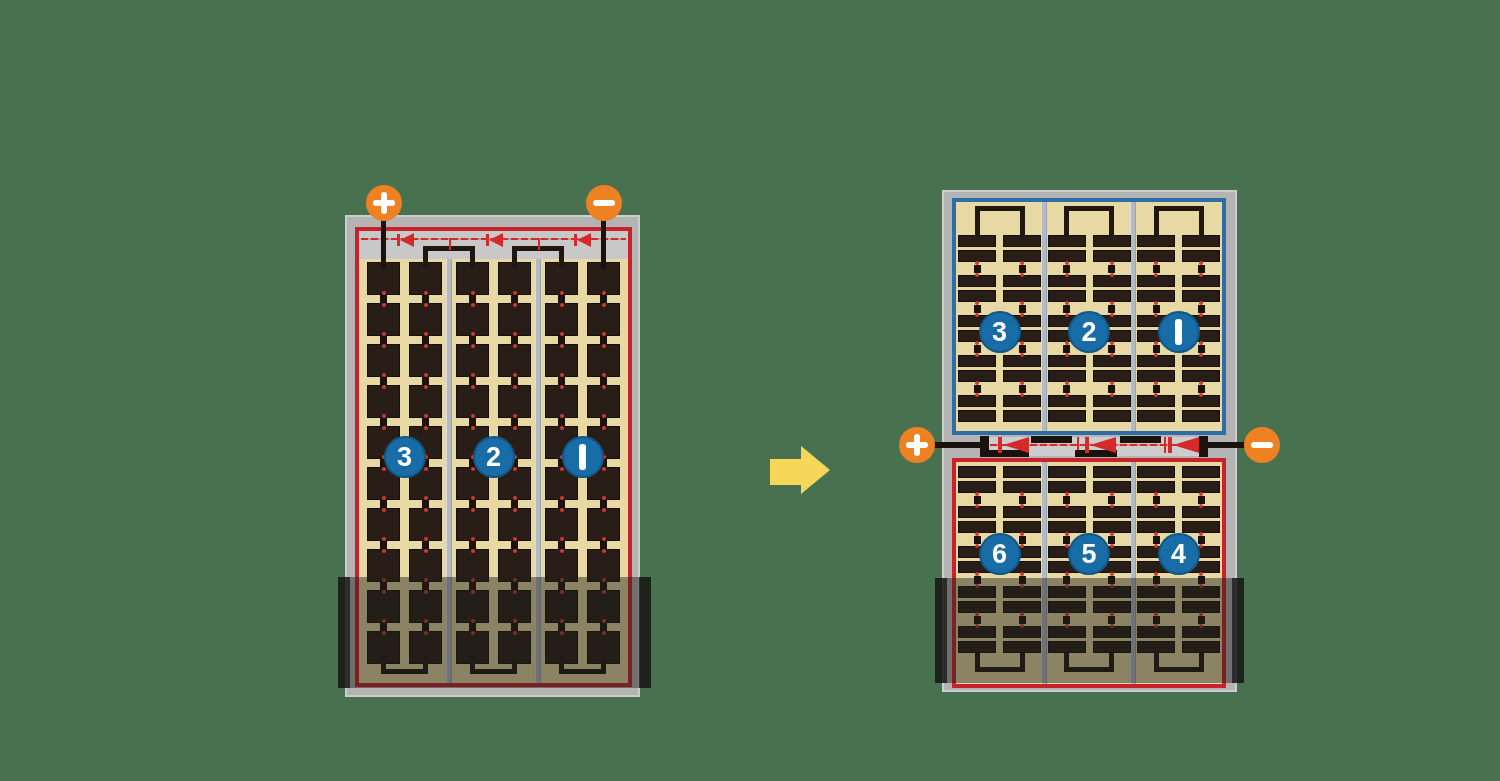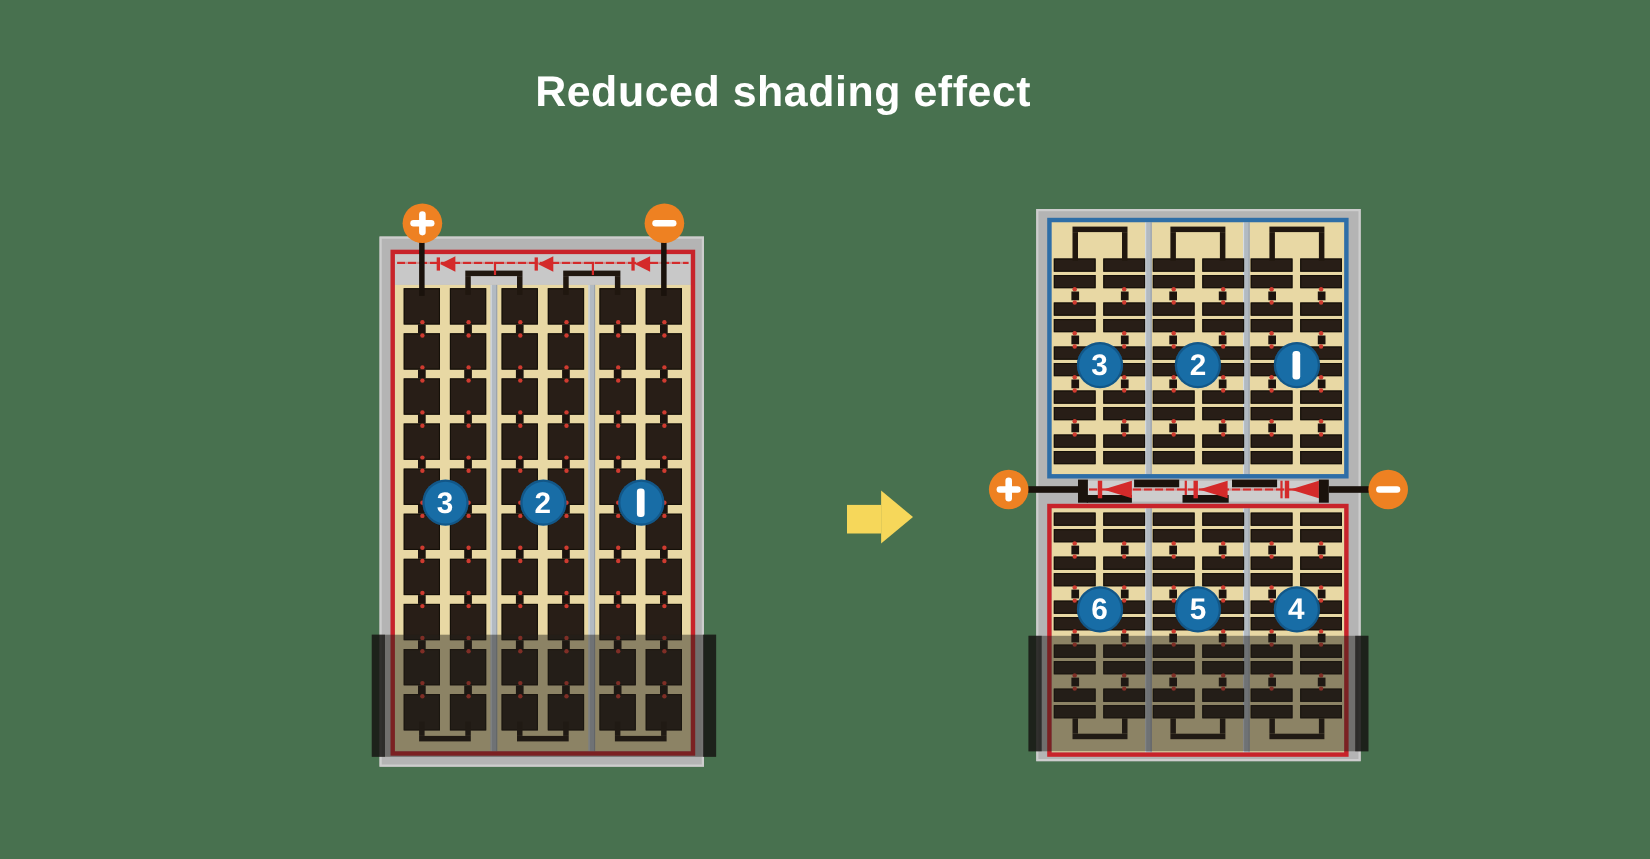--- a/index.html
+++ b/index.html
@@ -7,21 +7,20 @@
          font-family:"Liberation Sans",sans-serif;}
   #stage div{box-sizing:border-box;}
   .layer{position:absolute;left:0;top:0;width:100%;height:100%;pointer-events:none;}
   .title{position:absolute;left:0;top:62px;width:1424px;text-align:center;
          font-weight:700;font-size:39px;letter-spacing:0.5px;}
 </style>
 </head>
 <body>
 
 <div id="stage" style="background: rgb(72, 113, 79);">
-  <div class="title" style="color: rgb(255, 255, 255);">Reduced shading effect</div>
   <div id="panel-left" class="layer">
       <div style="position: absolute; left: 345px; top: 215px; width: 295px; height: 482px; background: rgb(180, 180, 180); border: 2px solid rgb(205, 205, 205);"></div>
       <div style="position: absolute; left: 359px; top: 231px; width: 269px; height: 28px; background: rgb(200, 200, 200); z-index: 1;"></div>
       <div style="position: absolute; left: 359px; top: 259px; width: 269px; height: 424px; background: rgb(232, 216, 164); z-index: 1;"></div>
       <div style="position: absolute; left: 446px; top: 259px; width: 6px; height: 424px; background: rgb(178, 186, 194); border-left: 1px solid rgb(216, 221, 226); border-right: 1px solid rgb(154, 162, 171); z-index: 2;"></div>
       <div style="position: absolute; left: 535px; top: 259px; width: 6px; height: 424px; background: rgb(178, 186, 194); border-left: 1px solid rgb(216, 221, 226); border-right: 1px solid rgb(154, 162, 171); z-index: 2;"></div>
       <div style="position: absolute; left: 367px; top: 262px; width: 33px; height: 33px; background: rgb(40, 30, 23); border: 1px solid rgb(21, 16, 9); z-index: 4;"></div>
       <div style="position: absolute; left: 409px; top: 262px; width: 33px; height: 33px; background: rgb(40, 30, 23); border: 1px solid rgb(21, 16, 9); z-index: 4;"></div>
       <div style="position: absolute; left: 456px; top: 262px; width: 33px; height: 33px; background: rgb(40, 30, 23); border: 1px solid rgb(21, 16, 9); z-index: 4;"></div>
       <div style="position: absolute; left: 498px; top: 262px; width: 33px; height: 33px; background: rgb(40, 30, 23); border: 1px solid rgb(21, 16, 9); z-index: 4;"></div>

